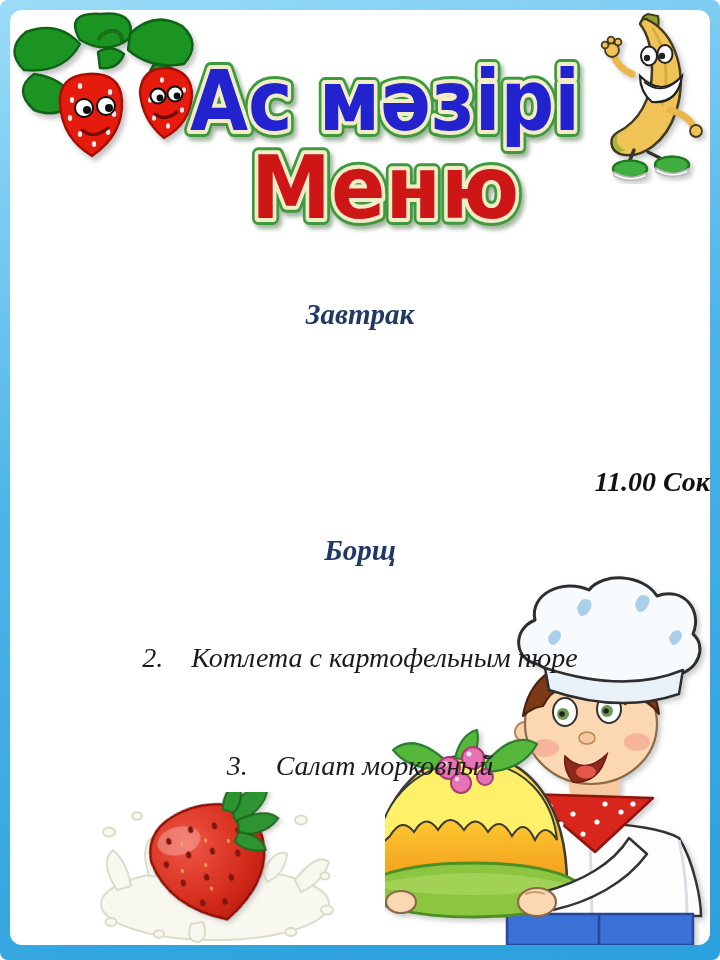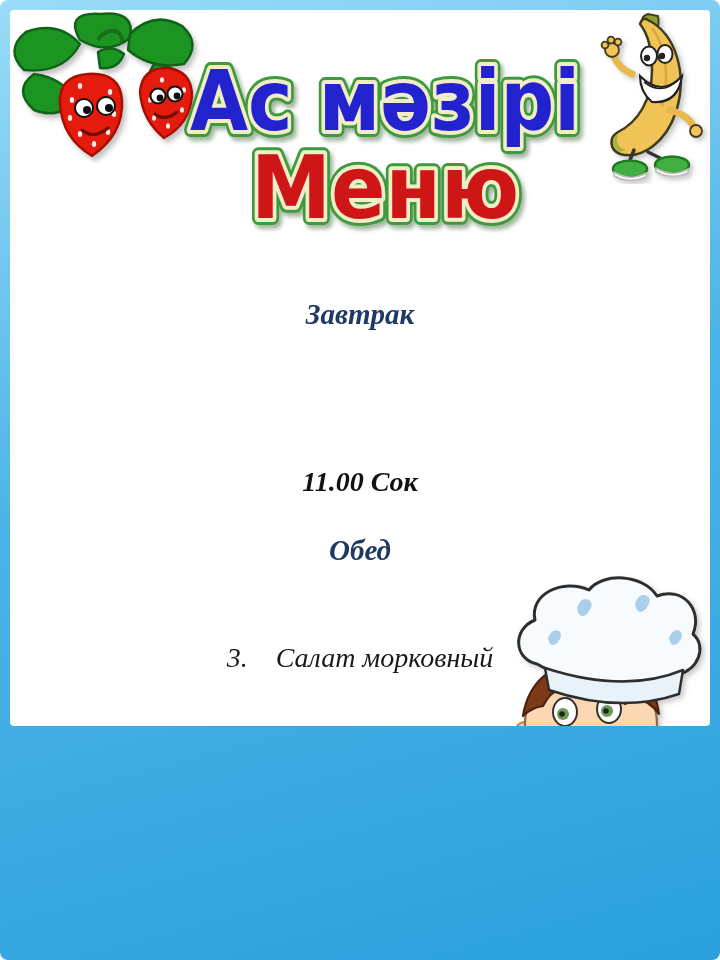--- a/index.html
+++ b/index.html
@@ -7,39 +7,39 @@
     position:relative;
     width:720px;height:960px;
     box-sizing:border-box;
     background:linear-gradient(165deg,#9bdcf8 0%,#4db4e8 45%,#2aa0dc 100%);
     border-radius:8px;
     overflow:hidden;
   }
   .content{
     position:absolute;
     left:10px;top:10px;
-    width:700px;height:716px;
+    width:700px;height:935px;
     background:#ffffff;
-    border-radius:4px;
+    border-radius:12px;
     overflow:hidden;
   }
   .deco{position:absolute;z-index:1;}
   .title-art{position:absolute;left:155px;top:26px;width:440px;height:205px;z-index:2;}
   .bt{font-family:"DejaVu Sans",sans-serif;font-weight:bold;}
   .sec{
     position:absolute;left:0;width:100%;
     text-align:center;white-space:pre;
     font-family:"Liberation Serif",serif;
     font-style:italic;
     font-size:28px;line-height:36px;
     color:#1a1a1a;
     z-index:5;
   }
   .sec .h{font-weight:bold;font-size:29px;color:#1F3864;}
-  .sec .juice{font-weight:bold;color:#121212;}
+  .sec .juice{font-weight:bold;color:#121212;text-align:right;}
 </style>
 </head>
 <body>
 
 <div class="page">
   <div class="content">
 
     <svg class="title-art" viewBox="0 0 440 205">
       <defs>
         <filter id="tshadow" x="-20%" y="-20%" width="140%" height="140%">
@@ -322,21 +322,22 @@
 
     <div class="sec" style="top:214px">
       <div class="h">Завтрак</div>
     </div>
 
     <div class="sec" style="top:382px">
       <div class="juice">11.00 Сок</div>
     </div>
 
     <div class="sec" style="top:450px">
-      <div class="h">Обед</div>
+      <div class="h">Борщ</div>
+      <div>2.    Котлета с картофельным пюре</div>
       <div>3.    Салат морковный</div>
       
       
     </div>
 
     <div class="sec" style="top:694px">
       
       
     </div>
 

